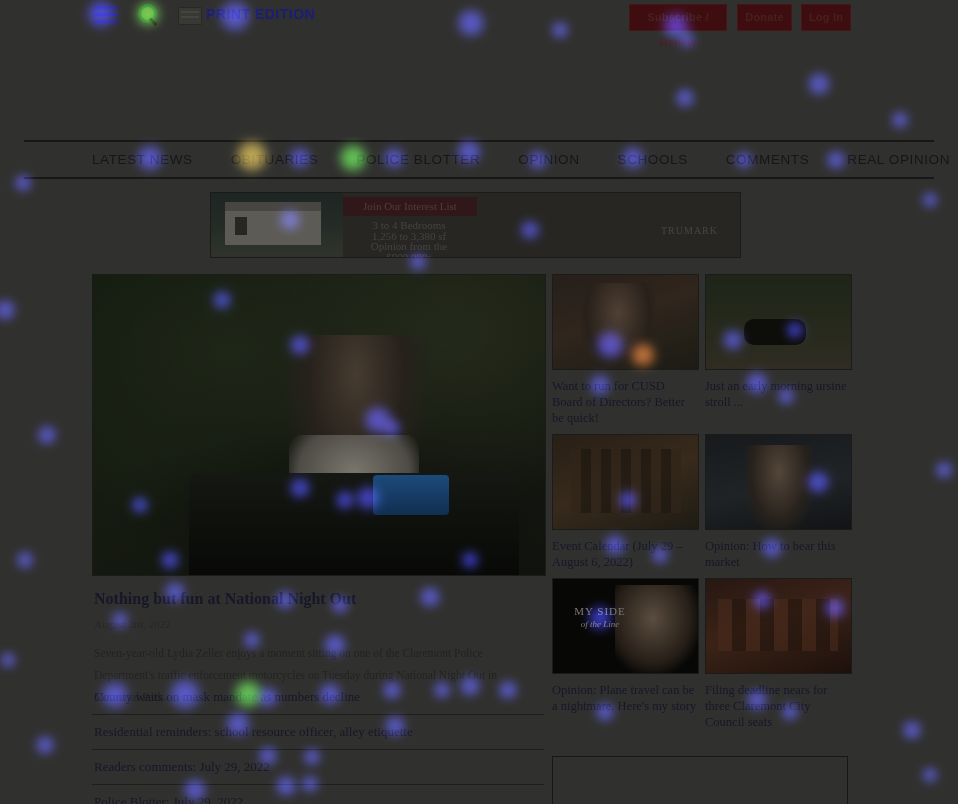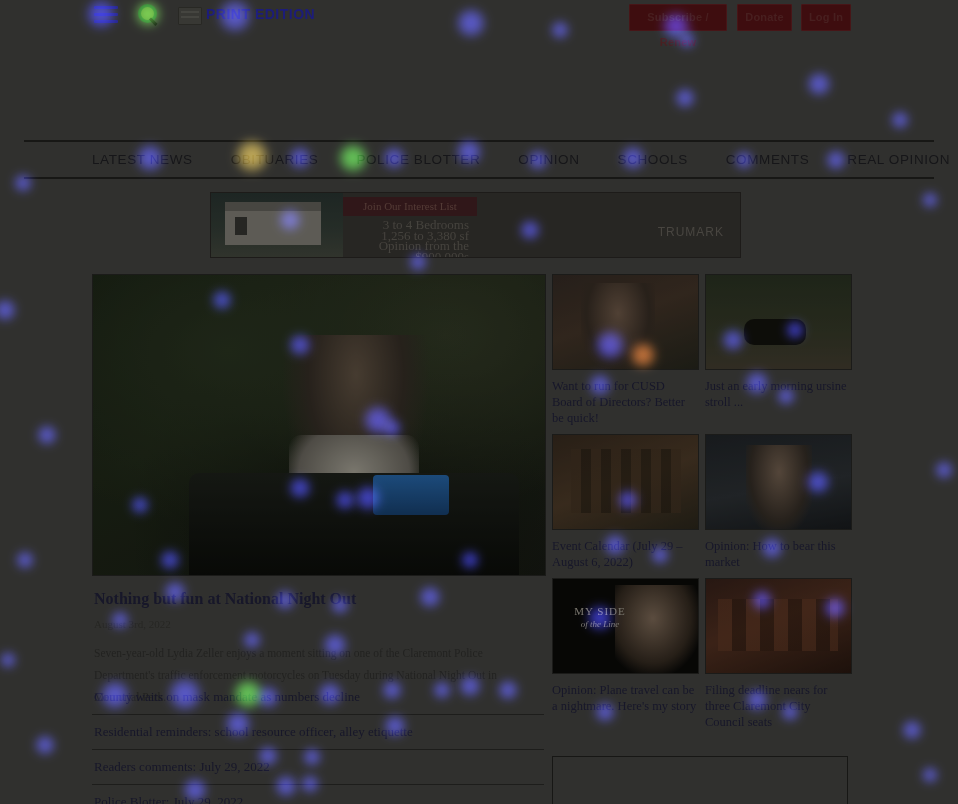--- a/index.html
+++ b/index.html
@@ -54,24 +54,24 @@
   .ad-mid{width:150px;background:#3a2a24;display:flex;align-items:center;justify-content:center;}
   .ad-mid p{margin:0;text-align:center;font-family:"Liberation Serif",serif;
       font-size:12.5px;line-height:16px;color:#6a5b53;}
   .ad-photo{width:132px;background:linear-gradient(180deg,#2d3a36 0%,#39443c 55%,#4a4f44 100%);position:relative;}
   .ad-photo .house{position:absolute;left:14px;bottom:12px;width:96px;height:34px;background:#8d8b82;
       border-top:9px solid #6d6b63;}
   .ad-photo .house:after{content:"";position:absolute;left:10px;top:6px;width:12px;height:18px;background:#3a3a36;}
   .ad-right{flex:1;background:#3c3a36;position:relative;}
   .ad-right .band{position:absolute;left:0;top:4px;width:134px;height:19px;background:#4a2326;
       color:#7e5a52;font-family:"Liberation Serif",serif;font-size:11px;line-height:19px;text-align:center;}
-  .ad-right .specs{position:absolute;left:6px;top:27px;width:120px;text-align:right;
-      font-family:"Liberation Serif",serif;font-size:13px;line-height:10.5px;color:#6a665e;}
-  .ad-right .brand{position:absolute;right:16px;top:32px;font-family:Liberation Sans, sans-serif;
-      font-size:12px;letter-spacing:1px;color:#6e6a62;}
+  .ad-right .specs{position:absolute;left:6px;top:27px;width:120px;text-align:center;
+      font-family:"Liberation Serif",serif;font-size:11px;line-height:10.5px;color:#6a665e;}
+  .ad-right .brand{position:absolute;right:22px;top:32px;font-family:Liberation Serif, serif;
+      font-size:10px;letter-spacing:1px;color:#6e6a62;}
 
   
   .content{position:absolute;left:92px;top:274px;width:782px;}
   .lead{position:absolute;left:0;top:0;width:452px;}
   .lead-img{width:452px;height:300px;border:1px solid #2a2a27;overflow:hidden;position:relative;
        background:linear-gradient(155deg,#1b2416 0%,#222b1a 40%,#1a1d16 100%);}
   .lead-img .bg-blur{position:absolute;inset:0;
        background:radial-gradient(ellipse at 30% 25%,#2e3a24 0%,transparent 55%),
                   radial-gradient(ellipse at 78% 20%,#38402a 0%,transparent 50%),
                   radial-gradient(ellipse at 55% 85%,#12150f 0%,transparent 60%);}

